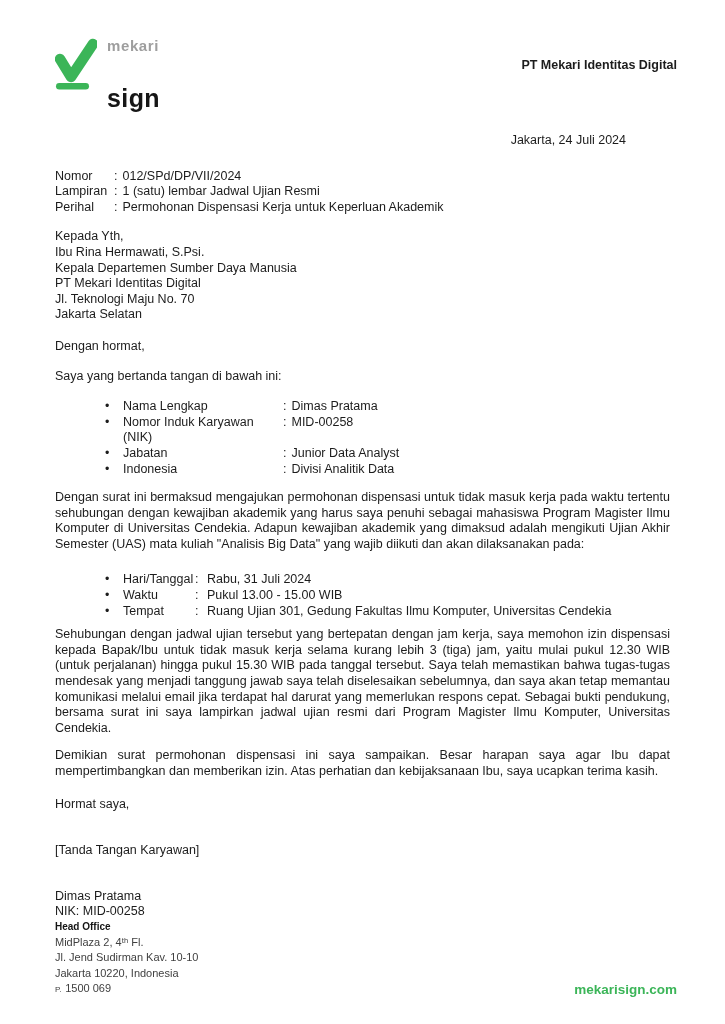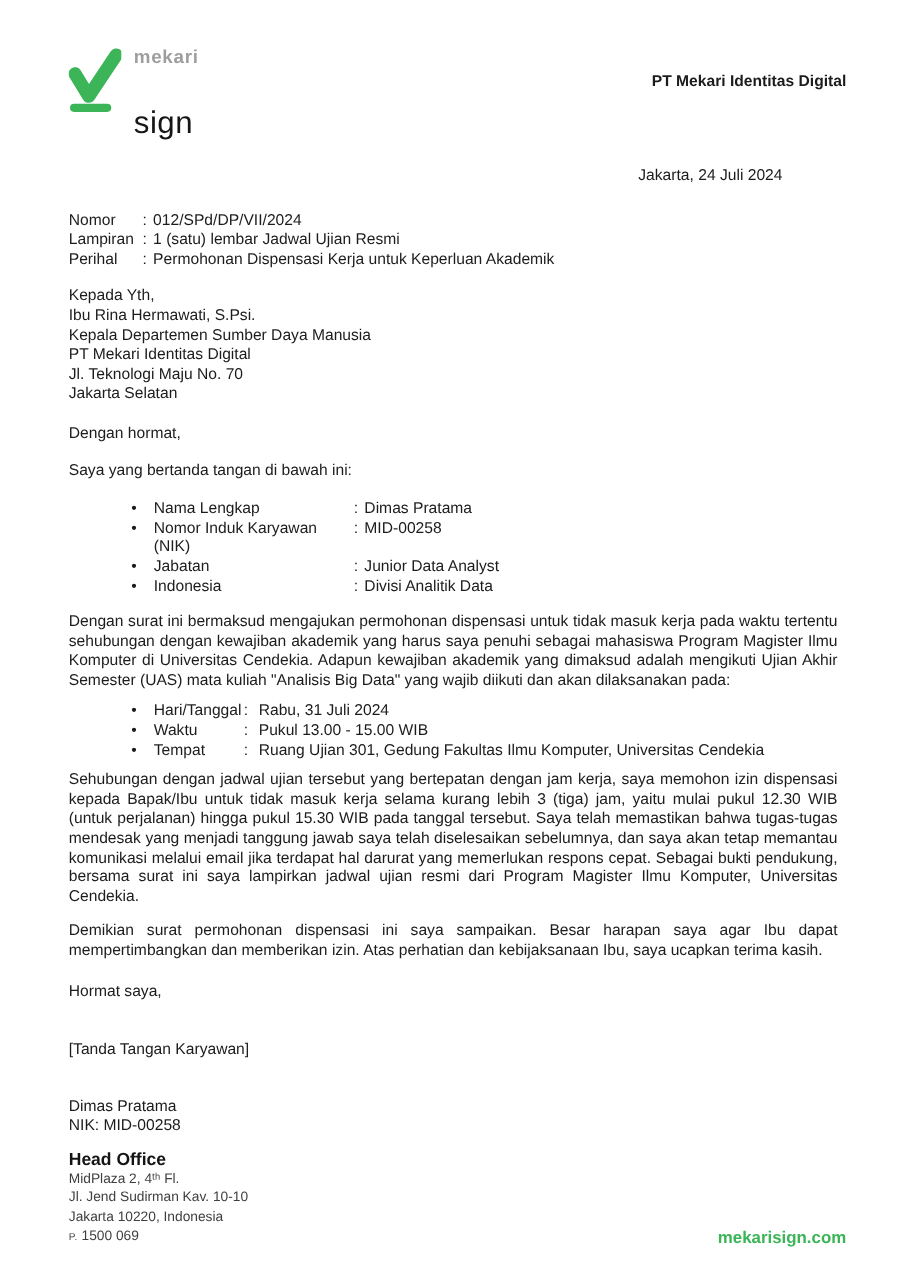--- a/index.html
+++ b/index.html
@@ -15,21 +15,21 @@
     color:#1c1c1c;
     overflow:hidden;
   }
   .content{margin-right:7px;}
   
   .header{display:flex;justify-content:space-between;align-items:flex-start;}
   .logo{display:flex;align-items:flex-start;}
   .logo svg{display:block;}
   .logo-text{margin-left:10px;display:flex;flex-direction:column;gap:31px;}
   .brand-top{color:#9e9e9e;font-size:15px;font-weight:600;letter-spacing:0.6px;line-height:16px;}
-  .brand-bottom{color:#161616;font-size:25px;font-weight:400;letter-spacing:0.4px;line-height:26px;}
+  .brand-bottom{color:#161616;font-size:25px;font-weight:700;letter-spacing:0.4px;line-height:26px;}
   .company{font-weight:700;font-size:12.5px;margin-top:20px;}
   
   .date{text-align:right;padding-right:44px;margin-top:22px;}
   
   .meta{margin-top:20px;}
   .meta-row{display:flex;}
   .meta-label{width:59px;flex:none;}
   .sep{flex:none;margin-right:5px;}
   
   .recipient{margin-top:14px;}
@@ -38,34 +38,34 @@
   .intro{margin-top:14px;}
   .para{text-align:justify;margin-top:13px;}
   .para2{margin-top:8px;}
   .para3{margin-top:12px;}
   
   .emp-list{margin-top:15px;}
   .emp-row{display:flex;margin-left:50px;}
   .bullet{width:18px;flex:none;}
   .emp-label{width:160px;flex:none;}
   
-  .exam-list{margin-top:9px;}
+  .exam-list{margin-top:20px;}
   .exam-row{margin-left:50px;padding-left:18px;text-indent:-18px;text-align:justify;}
   .exam-row .bullet{display:inline-block;width:18px;text-indent:0;}
   .exam-label{display:inline-block;width:72px;text-indent:0;vertical-align:top;}
   
   .closing{margin-top:17px;}
   .sig-placeholder{margin-top:31px;}
   .signer-name{margin-top:30px;}
   
   .footer{
     position:absolute;left:55px;right:48px;bottom:26px;
     display:flex;justify-content:space-between;align-items:flex-end;
   }
-  .office-title{font-weight:700;font-size:14px;color:#141414;line-height:15.6px;}
+  .office-title{font-weight:700;font-size:10px;color:#141414;line-height:15.6px;}
   .address-line{font-size:11px;color:#3f3f3f;line-height:15.6px;}
   .phone-row{font-size:11px;color:#3f3f3f;line-height:15.6px;}
   .phone-label{font-size:8px;letter-spacing:0.3px;}
   .website{color:#3bb558;font-weight:700;font-size:13.5px;text-decoration:none;}
 </style>
 </head>
 <body>
 
 <div class="page">
 

